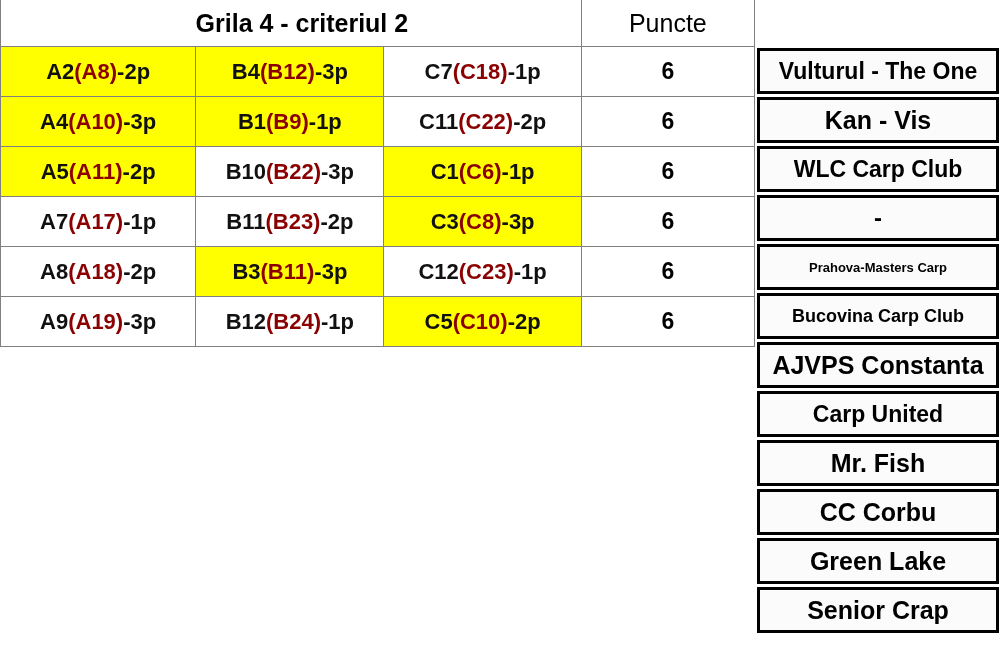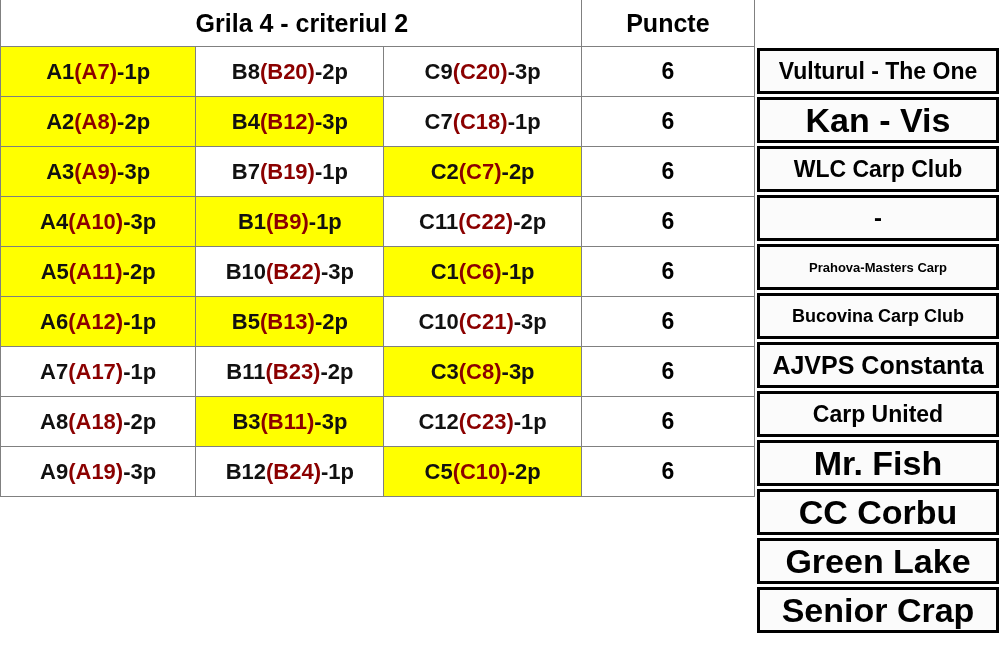--- a/index.html
+++ b/index.html
@@ -45,21 +45,21 @@
   .hdr-row td { height: 46px; border-top: none; }
   .hdr-title {
     font-size: 25px;
     font-weight: bold;
     color: #000000;
     letter-spacing: 0px;
   }
   .hdr-title .inner { display: block; padding-left: 22px; }
   .hdr-puncte {
     font-size: 25px;
-    font-weight: bold;
+    font-weight: normal;
     color: #000000;
   }
 
   .data-row td { height: 49px; }
   .cell-txt {
     font-size: 22px;
     font-weight: bold;
     color: #111111;
     white-space: nowrap;
   }
@@ -89,21 +89,21 @@
     justify-content: center;
     overflow: hidden;
   }
   .team-label {
     font-weight: bold;
     color: #000000;
     white-space: nowrap;
     line-height: 1;
     text-align: right;
   }
-  .sz-xl { font-size: 34px; }
+  .sz-xl { font-size: 25px; }
   .sz-lg { font-size: 23px; }
   .sz-md { font-size: 25px; }
   .sz-sm { font-size: 18px; }
   .sz-xs { font-size: 13px; }
   .sz-dash { font-size: 24px; }
 </style>
 </head>
 <body>
 
 <div id="root">
@@ -115,57 +115,39 @@
         <col class="col-c">
         <col class="col-p">
     </colgroup>
     <tbody id="table-body">
       <tr class="hdr-row">
         <td colspan="3" class="hdr-title">
           <span class="inner">Grila 4 - criteriul 2</span>
         </td>
         <td class="hdr-puncte">Puncte</td>
       </tr>
-    <tr class="data-row">
-          <td class="cell-txt hl"><span>A1</span><span class="par">(A7)</span><span>-1p</span></td>
-          <td class="cell-txt"><span>B8</span><span class="par">(B20)</span><span>-2p</span></td>
-          <td class="cell-txt"><span>C9</span><span class="par">(C20)</span><span>-3p</span></td>
-          <td class="pts">6</td>
-        </tr>
         <tr class="data-row">
           <td class="cell-txt hl"><span>A2</span><span class="par">(A8)</span><span>-2p</span></td>
           <td class="cell-txt hl"><span>B4</span><span class="par">(B12)</span><span>-3p</span></td>
           <td class="cell-txt"><span>C7</span><span class="par">(C18)</span><span>-1p</span></td>
           <td class="pts">6</td>
         </tr>
         <tr class="data-row">
-          <td class="cell-txt hl"><span>A3</span><span class="par">(A9)</span><span>-3p</span></td>
-          <td class="cell-txt"><span>B7</span><span class="par">(B19)</span><span>-1p</span></td>
-          <td class="cell-txt hl"><span>C2</span><span class="par">(C7)</span><span>-2p</span></td>
-          <td class="pts">6</td>
-        </tr>
-        <tr class="data-row">
           <td class="cell-txt hl"><span>A4</span><span class="par">(A10)</span><span>-3p</span></td>
           <td class="cell-txt hl"><span>B1</span><span class="par">(B9)</span><span>-1p</span></td>
           <td class="cell-txt"><span>C11</span><span class="par">(C22)</span><span>-2p</span></td>
           <td class="pts">6</td>
         </tr>
         <tr class="data-row">
           <td class="cell-txt hl"><span>A5</span><span class="par">(A11)</span><span>-2p</span></td>
           <td class="cell-txt"><span>B10</span><span class="par">(B22)</span><span>-3p</span></td>
           <td class="cell-txt hl"><span>C1</span><span class="par">(C6)</span><span>-1p</span></td>
           <td class="pts">6</td>
         </tr>
         <tr class="data-row">
-          <td class="cell-txt hl"><span>A6</span><span class="par">(A12)</span><span>-1p</span></td>
-          <td class="cell-txt hl"><span>B5</span><span class="par">(B13)</span><span>-2p</span></td>
-          <td class="cell-txt"><span>C10</span><span class="par">(C21)</span><span>-3p</span></td>
-          <td class="pts">6</td>
-        </tr>
-        <tr class="data-row">
           <td class="cell-txt"><span>A7</span><span class="par">(A17)</span><span>-1p</span></td>
           <td class="cell-txt"><span>B11</span><span class="par">(B23)</span><span>-2p</span></td>
           <td class="cell-txt hl"><span>C3</span><span class="par">(C8)</span><span>-3p</span></td>
           <td class="pts">6</td>
         </tr>
         <tr class="data-row">
           <td class="cell-txt"><span>A8</span><span class="par">(A18)</span><span>-2p</span></td>
           <td class="cell-txt hl"><span>B3</span><span class="par">(B11)</span><span>-3p</span></td>
           <td class="cell-txt"><span>C12</span><span class="par">(C23)</span><span>-1p</span></td>
           <td class="pts">6</td>

